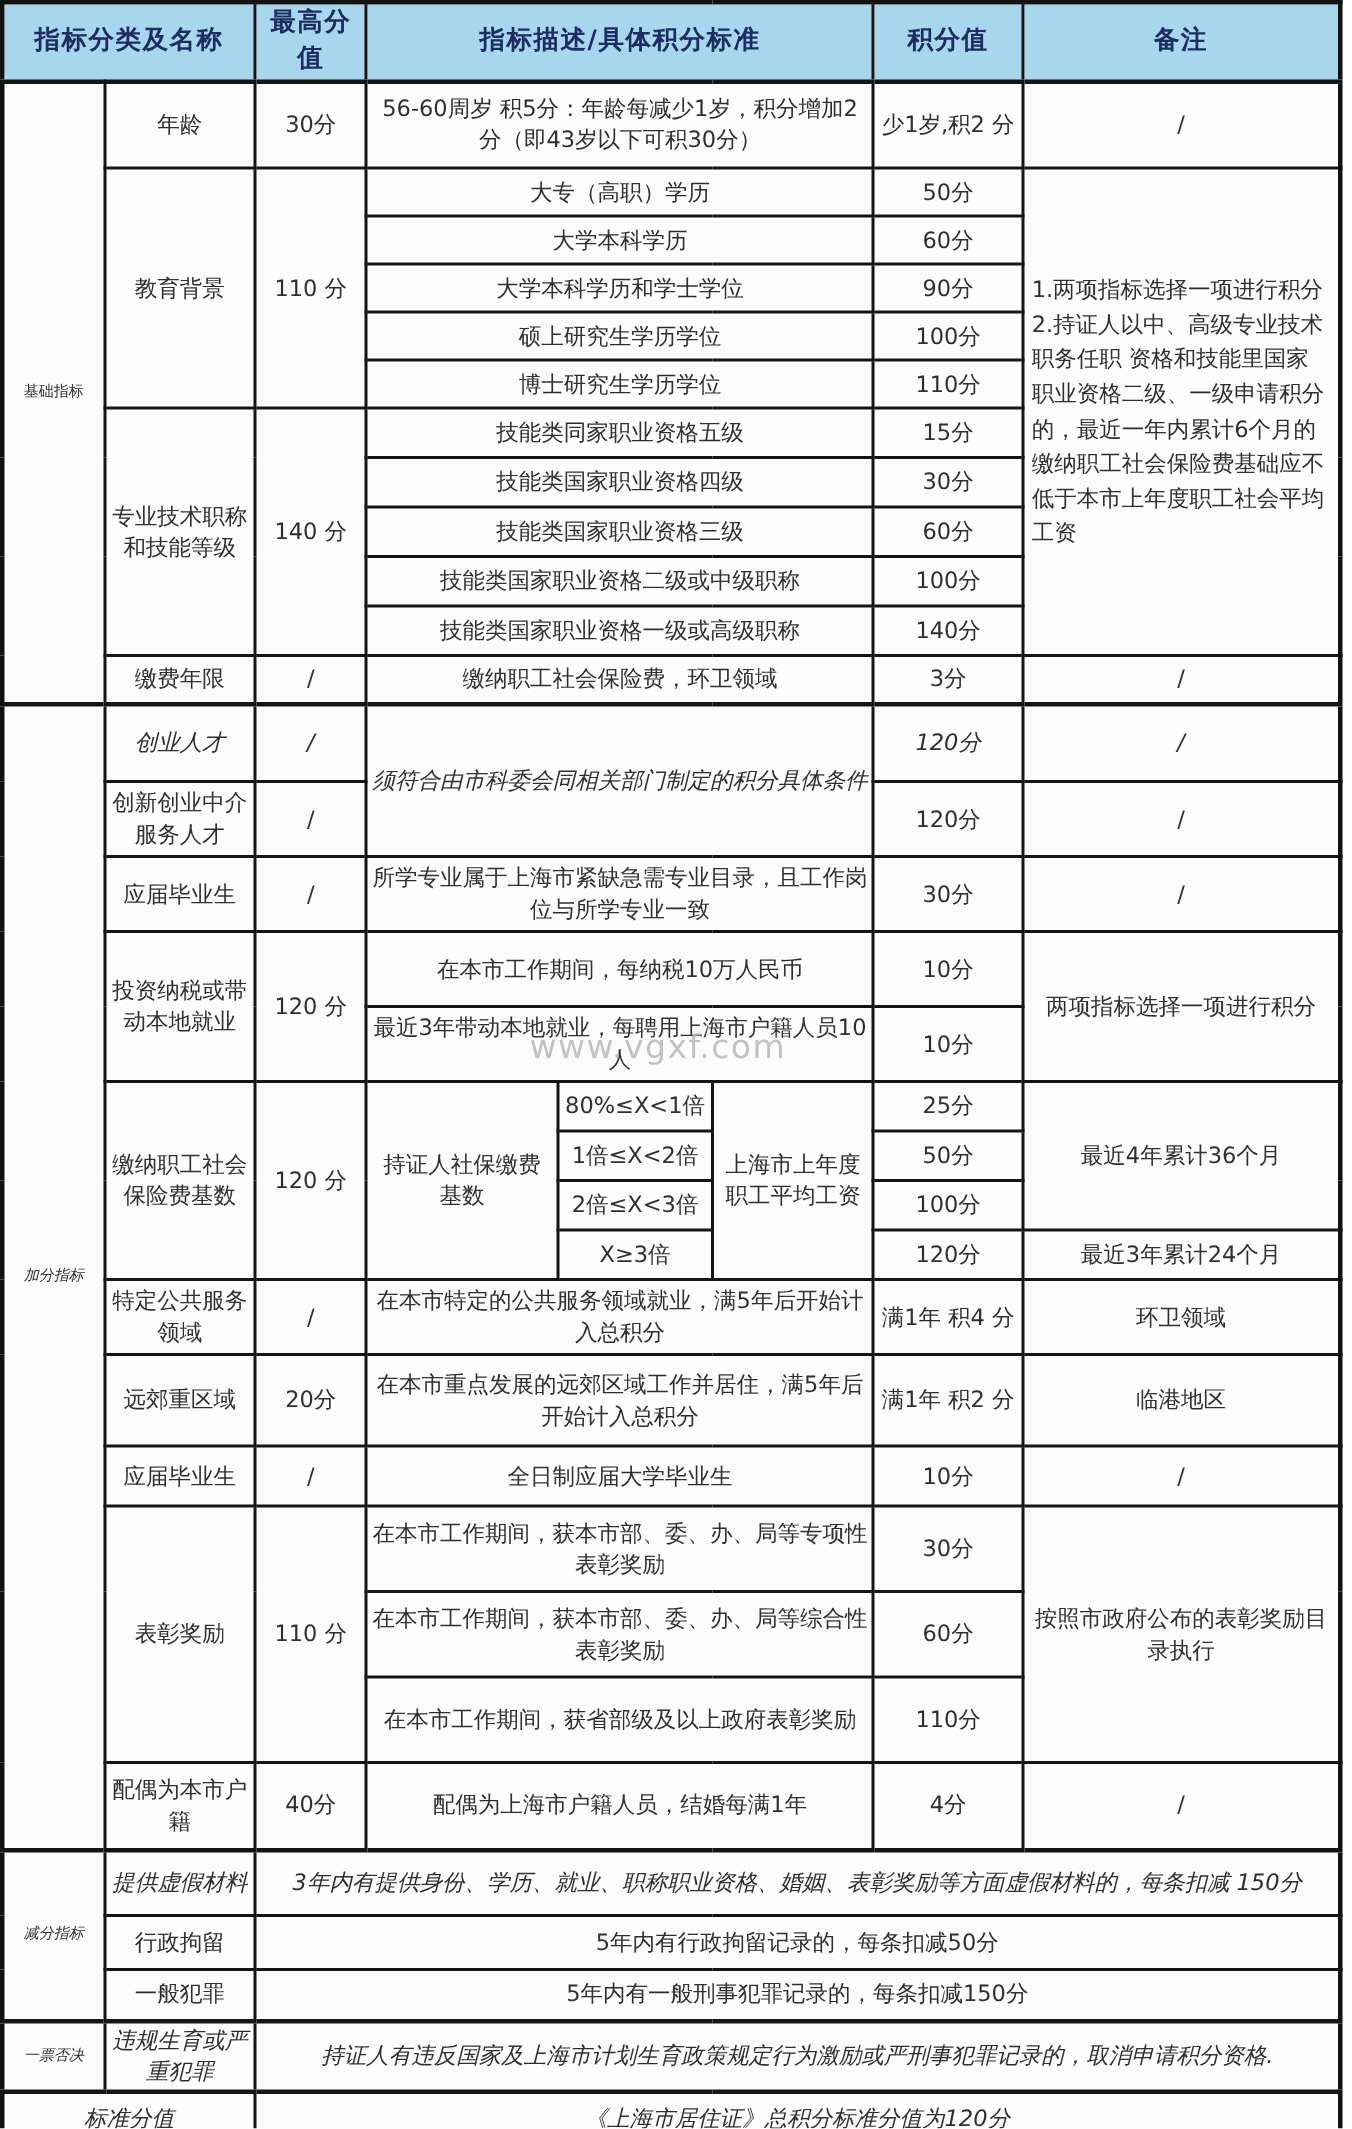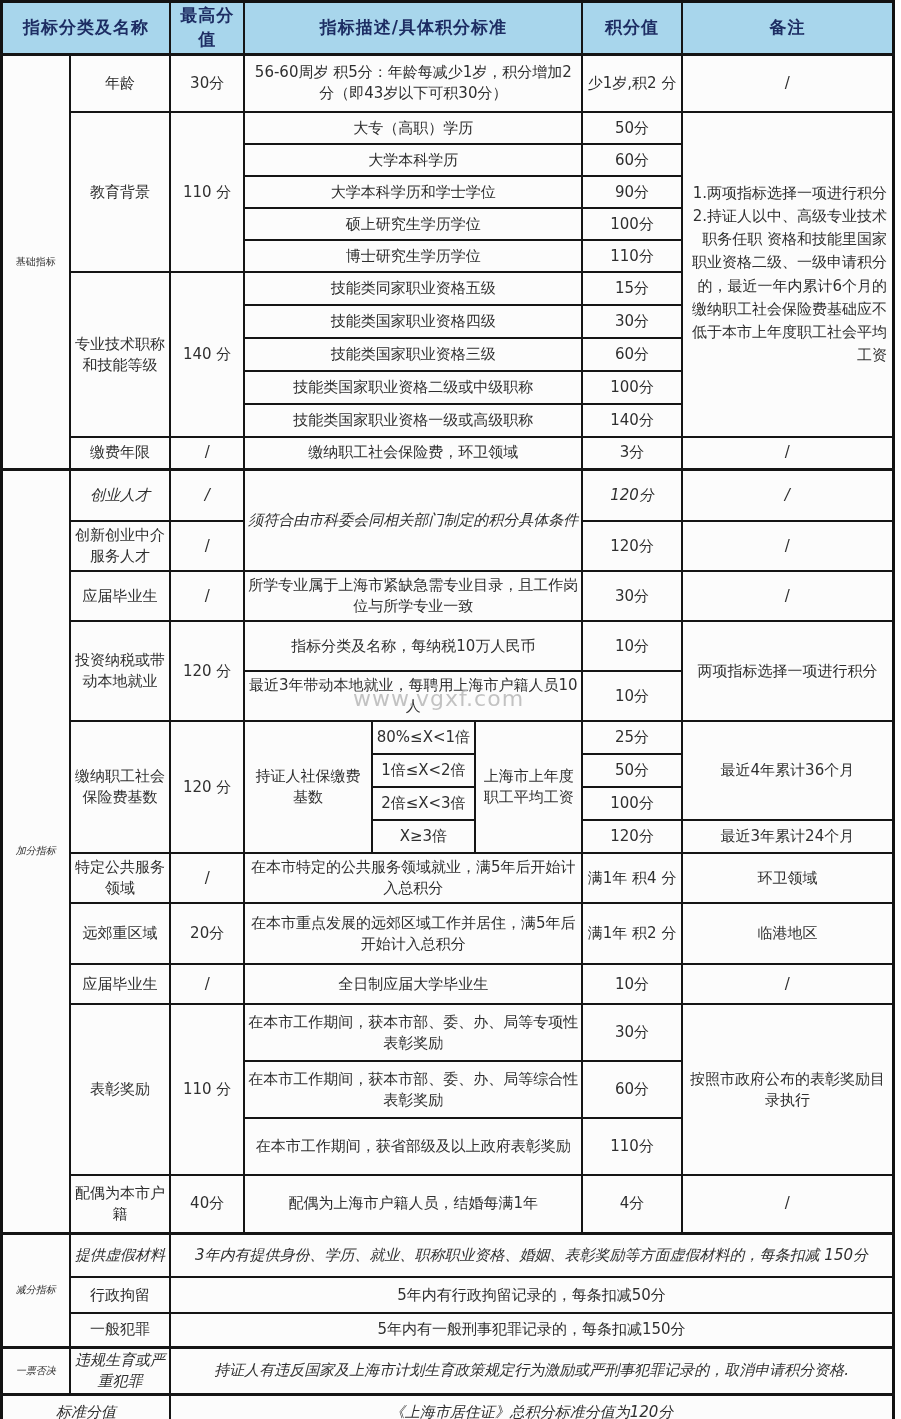--- a/index.html
+++ b/index.html
@@ -7,21 +7,21 @@
   .page{position:relative;width:901px;height:1419px;background:#ffffff;overflow:hidden;}
   table.score{border-collapse:collapse;table-layout:fixed;width:895px;margin:0;
     border:3px solid #121212;background:#fcfcfc;}
   td,th{border:2px solid #151515;text-align:center;vertical-align:middle;
     padding:1px 3px;font-size:15px;line-height:1.4;color:#2f2f2f;overflow:hidden;
     word-break:break-all;}
   th{background:#a8d6ec;color:#1d2d63;font-weight:bold;font-size:17px;
     border-bottom-width:3px;letter-spacing:1px;}
   td.group{font-size:10px;padding:15px 2px;}
   td.note{padding:2px 6px;}
-  td.note-long{font-size:15px;text-align:right;padding:2px 5px;line-height:1.55;}
+  td.note-long{font-size:15px;text-align:left;padding:2px 5px;line-height:1.55;}
   .bt3{border-top-width:3px !important;font-style:italic;}
   .bb3{border-bottom-width:3px !important;}
   .watermark{position:absolute;left:353px;top:686px;width:220px;
     font-size:22px;color:#b9b9b9;opacity:.85;letter-spacing:1px;
     font-family:"DejaVu Sans",sans-serif;pointer-events:none;}
 </style>
 </head>
 <body>
 
 <div class="page">
@@ -130,21 +130,21 @@
       <td>应届毕业生</td>
       <td>/</td>
       <td colspan="3">所学专业属于上海市紧缺急需专业目录，且工作岗位与所学专业一致</td>
       <td>30分</td>
       <td class="note">/</td>
     </tr>
 
     <tr style="height:50px">
       <td rowspan="2">投资纳税或带动本地就业</td>
       <td rowspan="2">120 分</td>
-      <td colspan="3">指标分类及名称，每纳税10万人民币</td>
+      <td colspan="3">在本市工作期间，每纳税10万人民币</td>
       <td>10分</td>
       <td class="note" rowspan="2">两项指标选择一项进行积分</td>
     </tr>
     <tr style="height:50px">
       <td colspan="3">最近3年带动本地就业，每聘用上海市户籍人员10人</td>
       <td>10分</td>
     </tr>
 
     <tr style="height:33px">
       <td rowspan="4">缴纳职工社会保险费基数</td>

